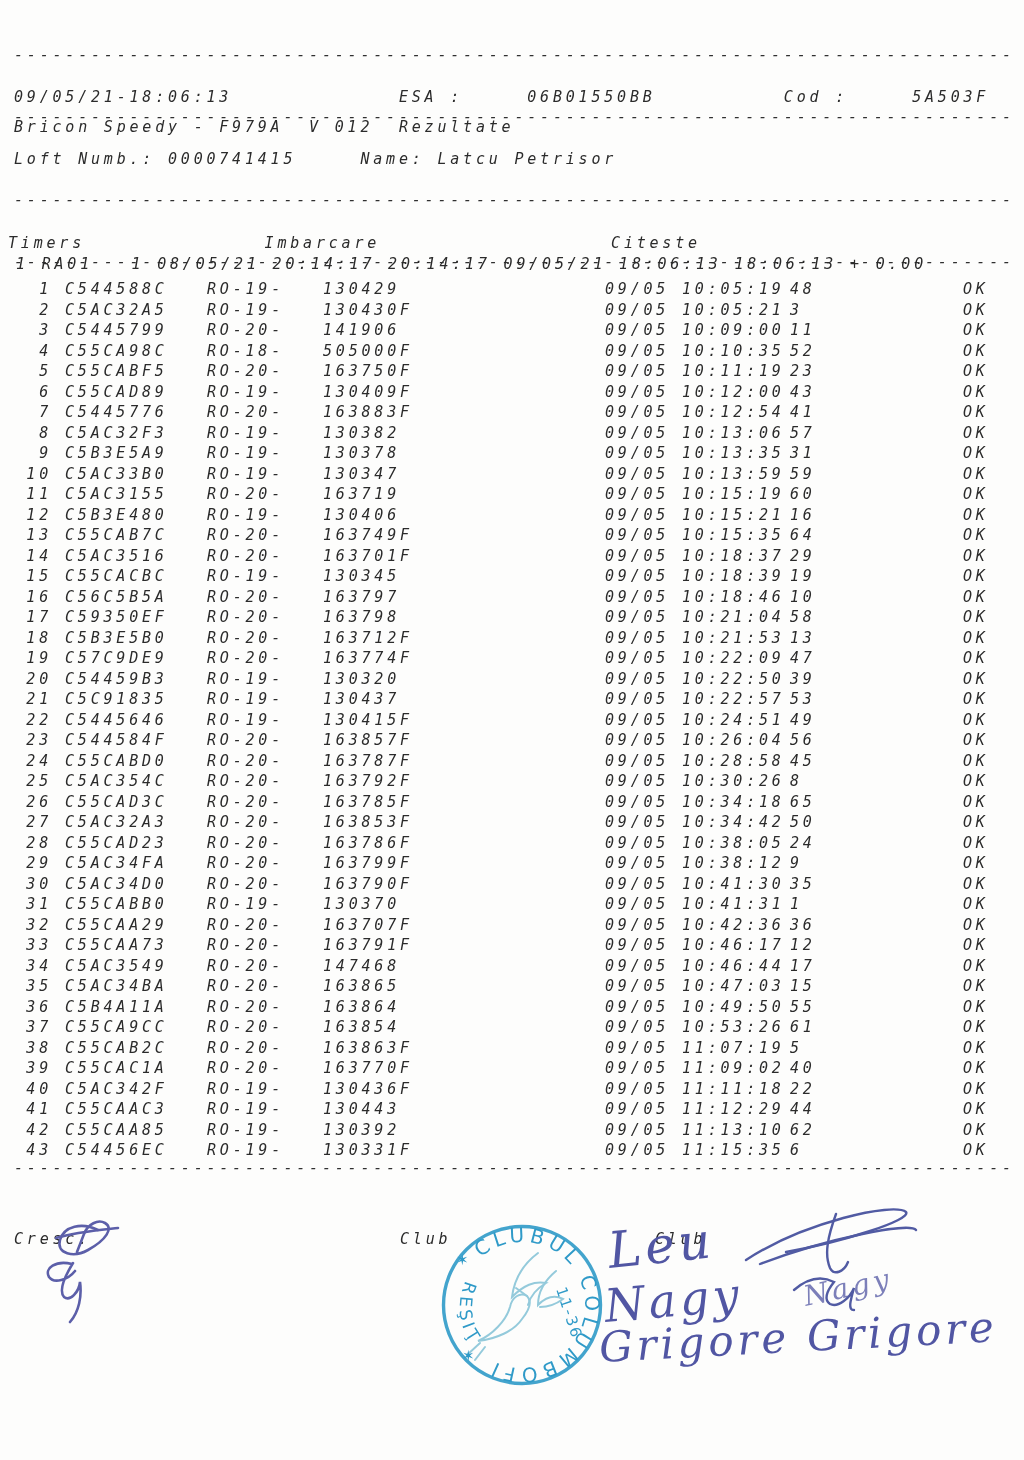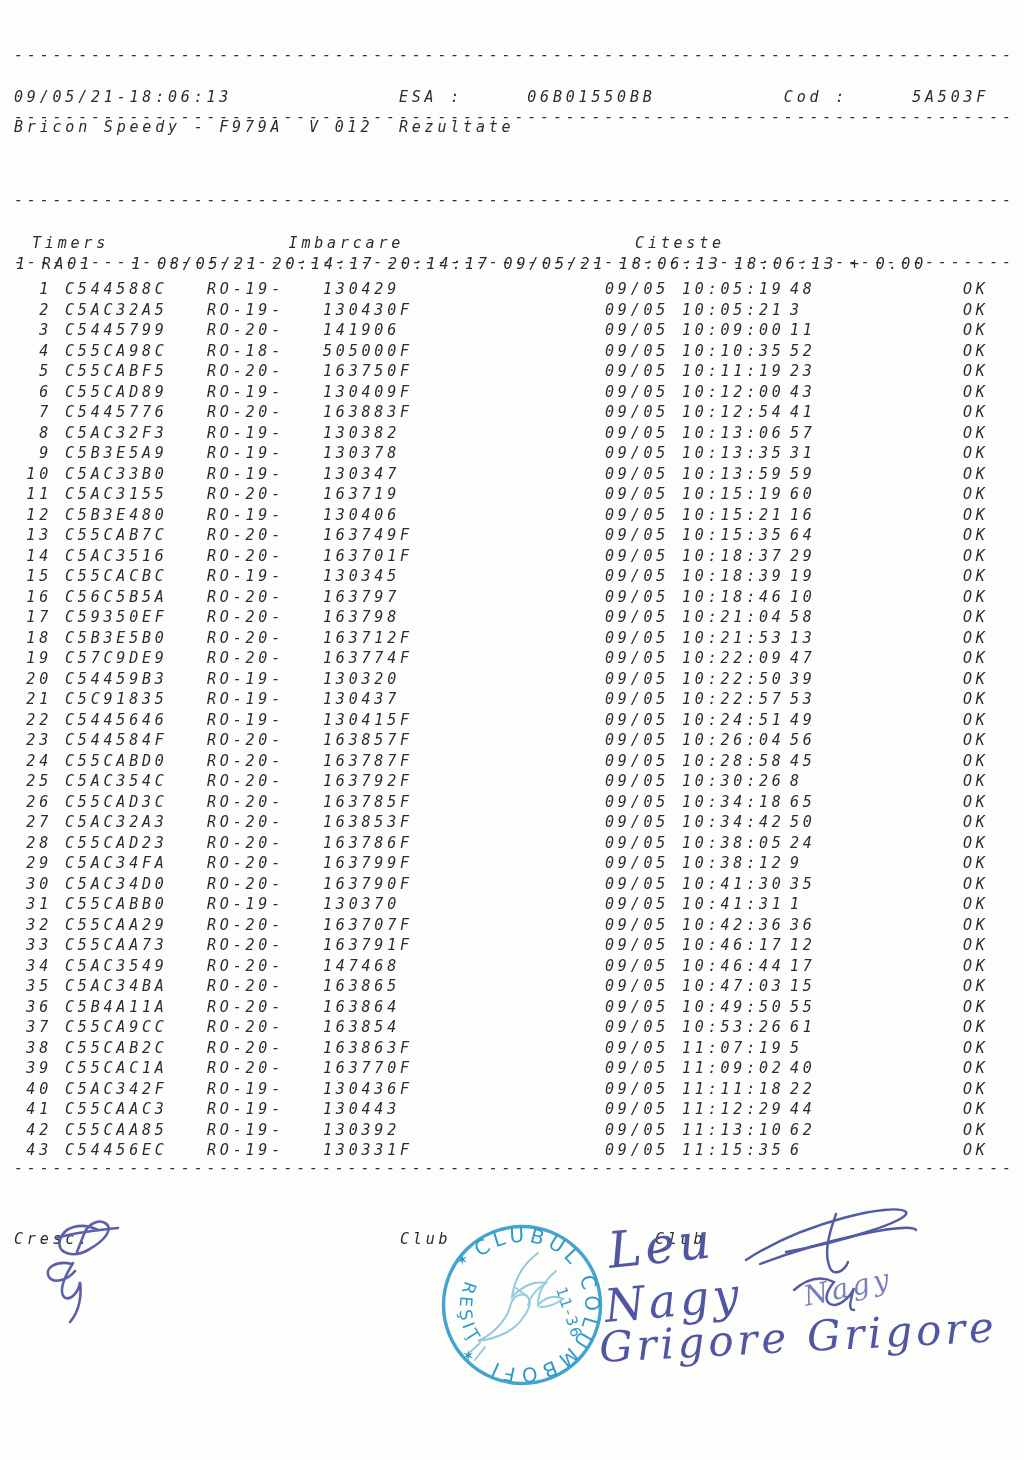--- a/index.html
+++ b/index.html
@@ -38,23 +38,26 @@
   <div class="divider" style="top:252px">------------------------------------------------------------------------------</div>
   <div class="divider" style="top:1158px">------------------------------------------------------------------------------</div>
 
   <div class="line" style="top:66px">
     <span class="at" style="left:14px">09/05/21-18:06:13             ESA :     06B01550BB          Cod :     5A503F</span>
   </div>
   <div class="line" style="top:96px">
     <span class="at" style="left:14px">Bricon Speedy - F979A  V 012  Rezultate</span>
   </div>
 
+  <div class="line" style="top:128px">
+    <span class="at" style="left:14px">Loft Numb.: 0000741415     Name: Latcu Petrisor</span>
+  </div>
 
   <div class="line" style="top:212px">
-    <span class="at" style="left:32px">Timers              Imbarcare                  Citeste</span>
+    <span class="at" style="left:8px">Timers              Imbarcare                  Citeste</span>
   </div>
   <div class="line" style="top:233px">
     <span class="at" style="left:16px">1 RA01   1 08/05/21 20:14:17 20:14:17 09/05/21 18:06:13 18:06:13 + 0.00</span>
   </div>
 
   <div class="tbl" id="tbl">
     <div class="trow">
       <span class="c-no">1</span>
       <span class="c-chip">C544588C</span>
       <span class="c-series">RO-19-</span>

